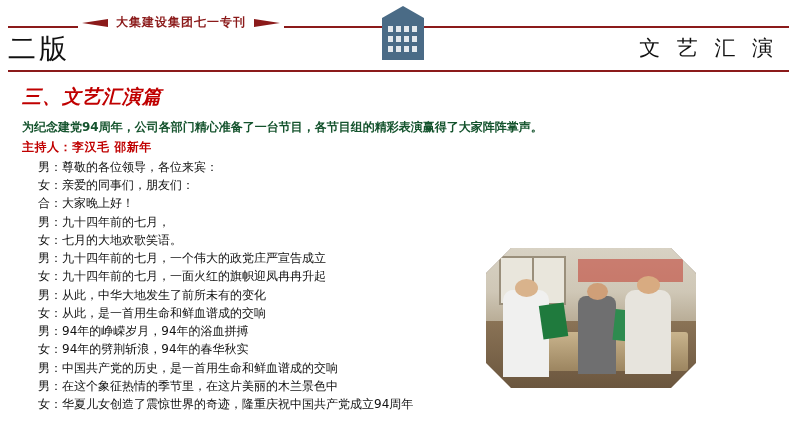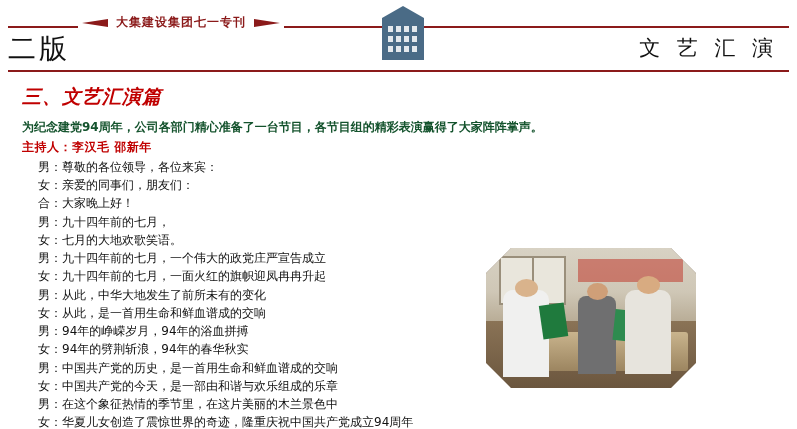--- a/index.html
+++ b/index.html
@@ -252,21 +252,20 @@
       <div class="script-line"><span class="spk">合：</span><span>大家晚上好！</span></div>
       <div class="script-line"><span class="spk">男：</span><span>九十四年前的七月，</span></div>
       <div class="script-line"><span class="spk">女：</span><span>七月的大地欢歌笑语。</span></div>
       <div class="script-line"><span class="spk">男：</span><span>九十四年前的七月，一个伟大的政党庄严宣告成立</span></div>
       <div class="script-line"><span class="spk">女：</span><span>九十四年前的七月，一面火红的旗帜迎凤冉冉升起</span></div>
       <div class="script-line"><span class="spk">男：</span><span>从此，中华大地发生了前所未有的变化</span></div>
       <div class="script-line"><span class="spk">女：</span><span>从此，是一首用生命和鲜血谱成的交响</span></div>
       <div class="script-line"><span class="spk">男：</span><span>94年的峥嵘岁月，94年的浴血拼搏</span></div>
       <div class="script-line"><span class="spk">女：</span><span>94年的劈荆斩浪，94年的春华秋实</span></div>
       <div class="script-line"><span class="spk">男：</span><span>中国共产党的历史，是一首用生命和鲜血谱成的交响</span></div>
-      <div class="script-line"><span class="spk">女：</span><span>中国共产党的今天，是一部由和谐与欢乐组成的乐章</span></div>
       <div class="script-line"><span class="spk">男：</span><span>在这个象征热情的季节里，在这片美丽的木兰景色中</span></div>
       <div class="script-line"><span class="spk">女：</span><span>华夏儿女创造了震惊世界的奇迹，隆重庆祝中国共产党成立94周年</span></div>
     </div>
 
   <div class="photo-wrap">
     <div class="photo">
       <div class="ph-wall"></div>
       <div class="ph-window"></div>
       <div class="ph-banner"></div>
       <div class="ph-floor"></div>

